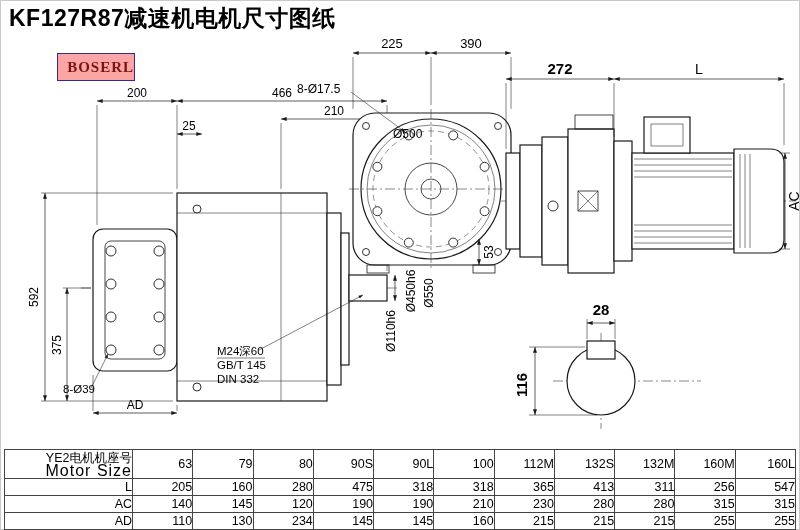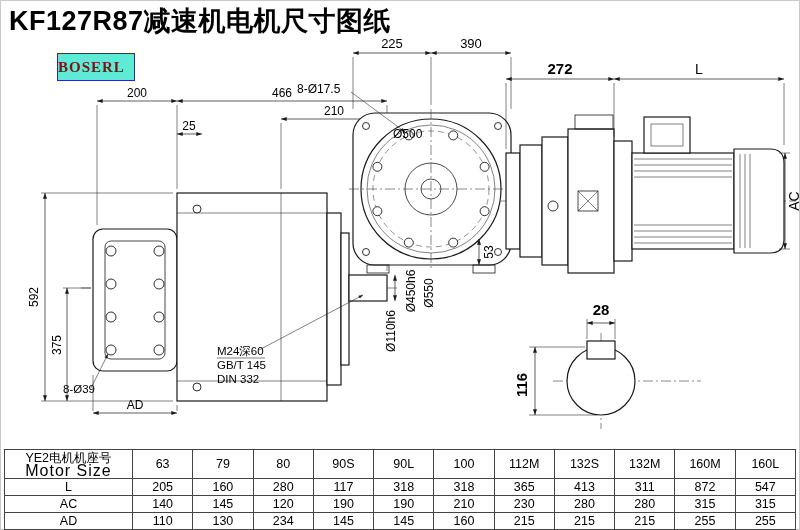--- a/index.html
+++ b/index.html
@@ -1,38 +1,38 @@
 <!DOCTYPE html>
 <html><head>
 <meta charset="utf-8">
 <style>
   html,body{margin:0;padding:0;background:#fff;}
   body{width:800px;height:530px;overflow:hidden;font-family:"Liberation Sans",sans-serif;}
   .page{position:relative;width:798px;height:528px;border:1px solid #c9c9c9;background:#fff;}
-  .title{position:absolute;left:8px;top:2px;font-size:27px;font-weight:bold;color:#000;letter-spacing:0.5px;}
+  .title{position:absolute;left:8px;top:2px;font-size:23px;font-weight:bold;color:#000;letter-spacing:0.5px;}
   .logo{position:absolute;left:56px;top:52px;width:76px;height:26px;border:1px solid #2b2b9a;
-        display:flex;align-items:center;justify-content:flex-start;background:#5eead4;}
+        display:flex;align-items:center;justify-content:flex-end;background:#fca5a5;}
   .logo span{font-family:"Liberation Serif",serif;font-size:15px;font-weight:bold;color:#7a1414;letter-spacing:1px;}
   svg{position:absolute;left:0;top:0;}
   svg text{font-family:"Liberation Sans",sans-serif;fill:#000;}
   .ol{fill:#fff;stroke:#1a1a1a;stroke-width:1.2;}
   .ol2{fill:none;stroke:#1a1a1a;stroke-width:0.8;}
   .thin{fill:none;stroke:#1a1a1a;stroke-width:0.55;}
   .hole{fill:#fff;stroke:#1a1a1a;stroke-width:0.9;}
   .cl{fill:none;stroke:#3a3a3a;stroke-width:0.6;stroke-dasharray:10 3 2 3;}
   .bc{fill:none;stroke:#3a3a3a;stroke-width:0.55;stroke-dasharray:6 4;}
   .ext{fill:none;stroke:#1a1a1a;stroke-width:0.55;}
   .dim{fill:none;stroke:#1a1a1a;stroke-width:0.7;}
   .dt{font-size:12px;text-anchor:middle;}
   .dt13{font-size:13px;text-anchor:middle;}
   .dtb{font-size:15px;font-weight:bold;text-anchor:middle;}
   .dt14{font-size:14px;text-anchor:middle;}
   .dt11{font-size:11.5px;}
   .size-table{position:absolute;left:3px;top:448px;width:792px;border-collapse:collapse;table-layout:fixed;background:#fff;}
-  .size-table th,.size-table td{border:1px solid #444;text-align:center;padding:0;font-weight:normal;
+  .size-table th,.size-table td{border:1px solid #444;text-align:right;padding:0;font-weight:normal;
         font-size:12.5px;color:#000;height:16px;line-height:15px;overflow:hidden;}
   .size-table tr.hdr th{height:28px;}
   .size-table .en{font-size:16px;line-height:12px;letter-spacing:1px;}
   .size-table .cn{font-size:12.5px;line-height:14px;}
   .size-table col.c0{width:128px;}
 </style>
 </head>
 <body>
 
 <div class="page">
@@ -263,27 +263,27 @@
         <th>132S</th>
         <th>132M</th>
         <th>160M</th>
         <th>160L</th>
       </tr>
       <tr>
         <th>L</th>
         <td>205</td>
         <td>160</td>
         <td>280</td>
-        <td>117</td>
+        <td>475</td>
         <td>318</td>
         <td>318</td>
         <td>365</td>
         <td>413</td>
         <td>311</td>
-        <td>872</td>
+        <td>256</td>
         <td>547</td>
       </tr>
       <tr>
         <th>AC</th>
         <td>140</td>
         <td>145</td>
         <td>120</td>
         <td>190</td>
         <td>190</td>
         <td>210</td>

